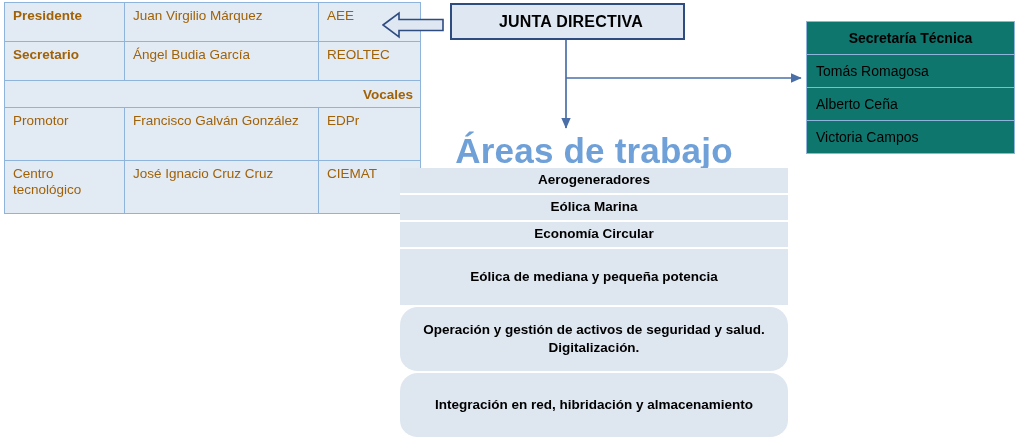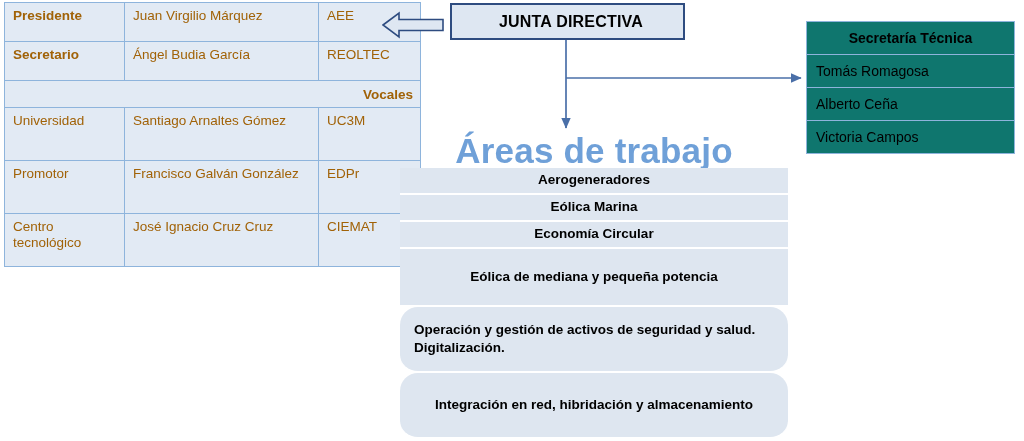--- a/index.html
+++ b/index.html
@@ -134,20 +134,21 @@
     width: 388px;
   }
   .area-box {
     box-sizing: border-box;
     width: 388px;
     background: #DEE6F0;
     border-bottom: 2px solid #ffffff;
     display: flex;
     align-items: center;
     justify-content: center;
+    text-align: center;
     font-size: 13.5px;
     font-weight: bold;
     line-height: 1.35;
     padding: 0 14px;
     color: #000;
   }
   .area-box.h1 { height: 27px; }
   .area-box.h2 { height: 58px; }
   .area-box.h3 { height: 66px; border-radius: 18px; }
 </style>
@@ -163,25 +164,20 @@
         <td class="person">Juan Virgilio Márquez</td>
         <td class="org">AEE</td>
       </tr>
       <tr class="pair">
         <td class="role bold">Secretario</td>
         <td class="person">Ángel Budia García</td>
         <td class="org">REOLTEC</td>
       </tr>
       <tr>
         <td class="vocales" colspan="3">Vocales</td>
-      </tr>
-      <tr class="tall">
-        <td class="role">Universidad</td>
-        <td class="person"> Santiago Arnaltes Gómez</td>
-        <td class="org">UC3M</td>
       </tr>
       <tr class="tall">
         <td class="role">Promotor</td>
         <td class="person">Francisco Galván González</td>
         <td class="org">EDPr</td>
       </tr>
       <tr class="tall">
         <td class="role">Centro tecnológico</td>
         <td class="person">José Ignacio Cruz Cruz</td>
         <td class="org">CIEMAT</td>

